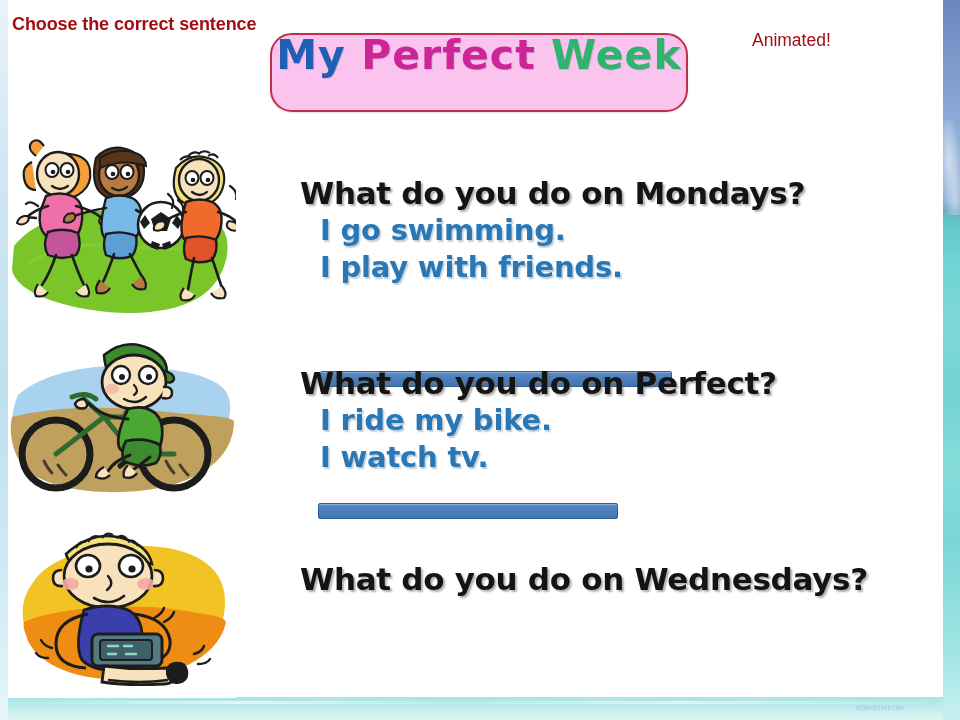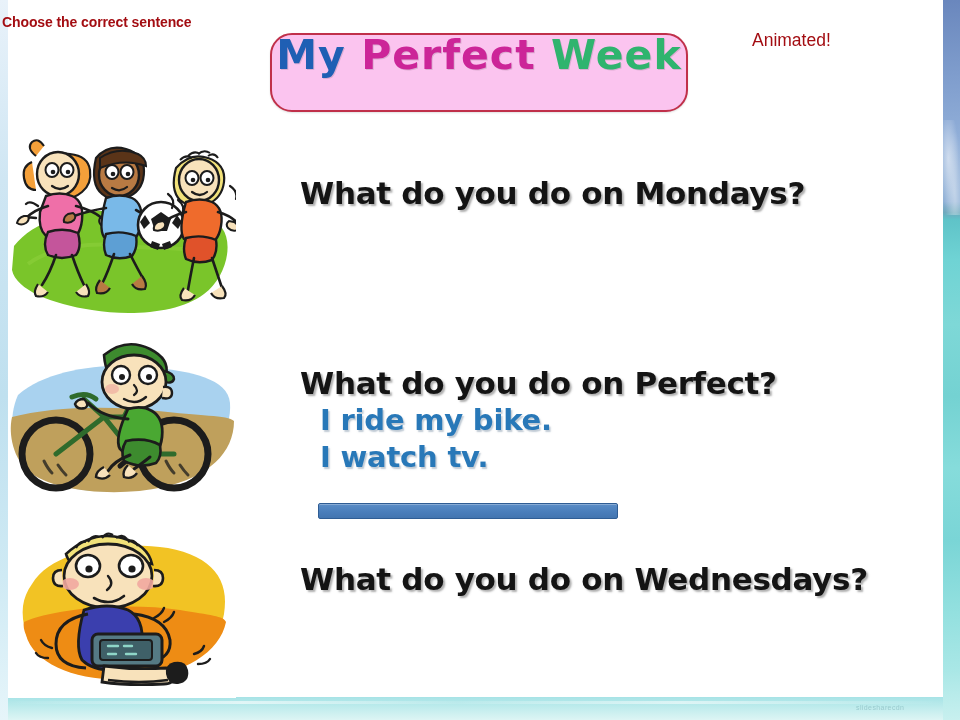--- a/index.html
+++ b/index.html
@@ -59,22 +59,22 @@
     position:absolute; left:856px; top:704px;
     font-size:7px; letter-spacing:.4px;
     color:rgba(120,175,180,.55);
     font-family:"Liberation Sans", sans-serif;
     white-space:nowrap;
     user-select:none;
   }
 
   
   .instruction {
-    position:absolute; left:2px; top:14px;
-    font-size:14px; font-weight:bold; color:#a30d12;
+    position:absolute; left:12px; top:14px;
+    font-size:18px; font-weight:bold; color:#a30d12;
     letter-spacing:-.1px;
     white-space:nowrap;
   }
   .animated-label {
     position:absolute; left:752px; top:30px;
     font-size:17.5px; font-weight:normal; color:#a30d12;
     white-space:nowrap;
   }
 
   
@@ -366,20 +366,25 @@
         <path d="M186 136 q8 -2 10 -8"></path>
           <path d="M190 146 q9 0 12 -5"></path>
         <path d="M44 130 q-8 -2 -11 -8"></path>
           <path d="M40 140 q-9 0 -12 -5"></path>
       </g>
     </svg>
   </div>
 
   <div class="qblock" id="q1">
     <div class="question">What do you do on Mondays?</div>
+    <div class="answers-wrap">
+      <div class="answer">I go swimming.</div>
+      <div class="answer">I play with friends.</div>
+      <div class="select-bar" id="bar1"></div>
+    </div>
   </div>
 
   <div class="qblock" id="q2">
     <div class="question">What do you do on Perfect?</div>
     <div class="answers-wrap">
       <div class="answer">I ride my bike.</div>
       <div class="select-bar" id="bar2"></div>
       <div class="answer">I watch tv.</div>
     </div>
   </div>

